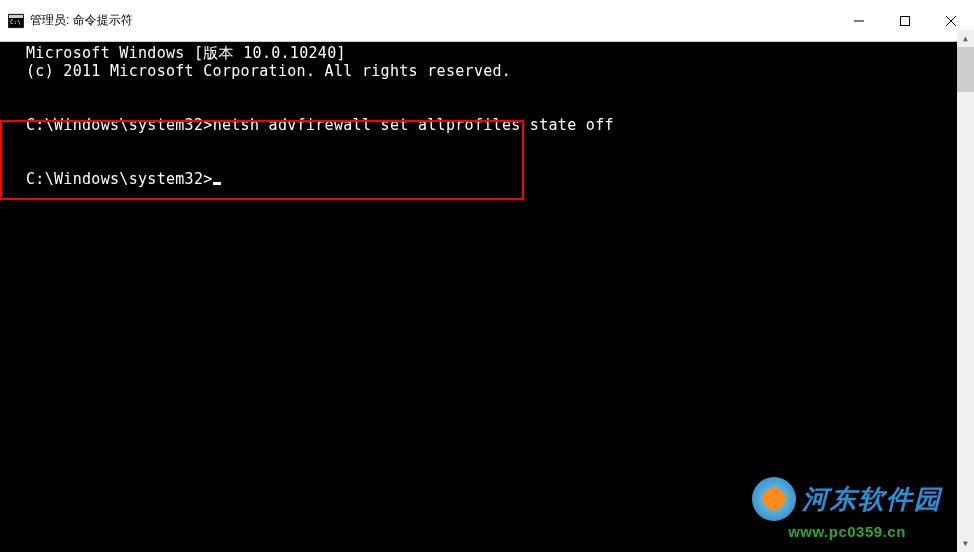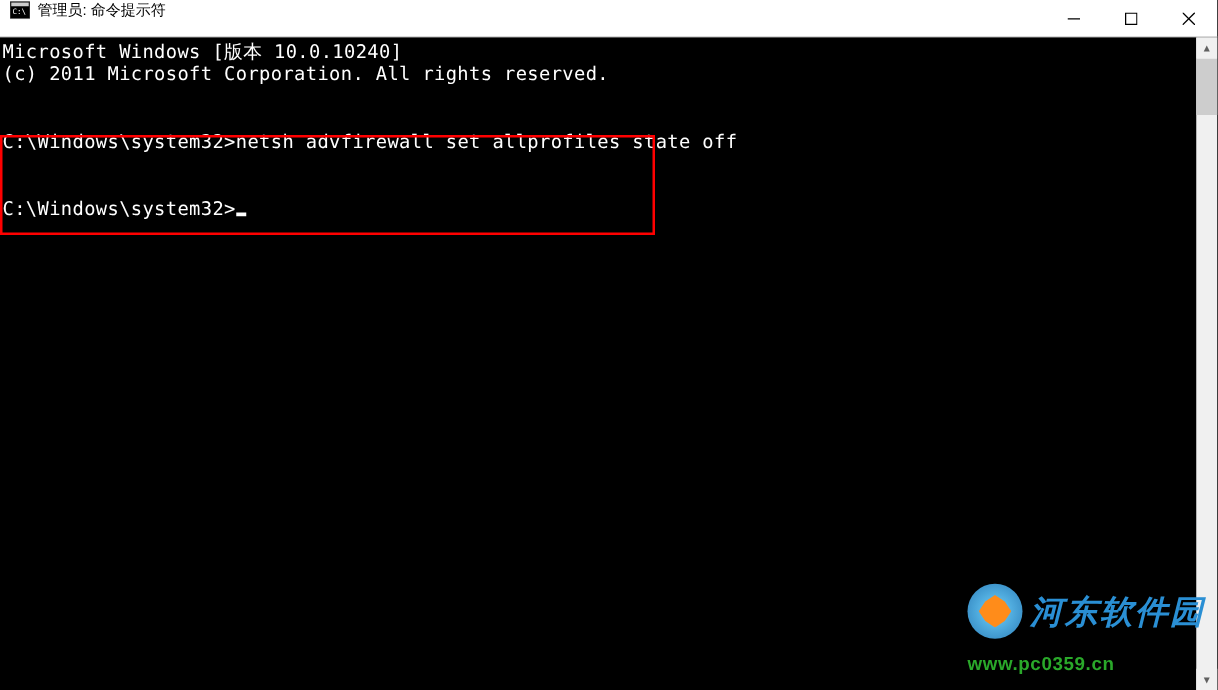--- a/index.html
+++ b/index.html
@@ -9,23 +9,24 @@
     }
     body {
       width: 974px;
       height: 552px;
       background: #000;
       font-family: "NSimSun", "SimSun", "Consolas", monospace;
       overflow: hidden;
       position: relative;
     }
     .titlebar {
-      height: 30px;
+      height: 42px;
       background: #fff;
       display: flex;
+      align-items: center;
       padding-left: 8px;
       border-bottom: 1px solid #ccc;
     }
     .titlebar-icon {
       width: 16px;
       height: 16px;
       margin-right: 6px;
       display: flex;
       align-items: center;
       justify-content: center;
@@ -59,20 +60,21 @@
       background: #000;
       padding: 2px 0 0 2px;
       color: #fff;
       font-size: 15px;
       line-height: 18px;
       letter-spacing: 0.3px;
     }
     .terminal-line {
       white-space: pre;
       font-family: "NSimSun", "SimSun", "Consolas", monospace;
+      margin-left: 24px;
     }
     .highlight-box {
       position: absolute;
       border: 2px solid #ff0000;
       top: 78px;
       left: 0px;
       width: 524px;
       height: 80px;
       pointer-events: none;
     }
@@ -106,23 +108,23 @@
       display: flex;
       align-items: center;
       justify-content: center;
       font-size: 8px;
       color: #606060;
     }
     .scrollbar-arrow.up { top: 0; }
     .scrollbar-arrow.down { bottom: 0; }
     .watermark {
       position: absolute;
-      right: 10px;
+      right: 32px;
       bottom: 12px;
-      text-align: left;
+      text-align: center;
       z-index: 10;
     }
     .watermark-logo {
       display: flex;
       align-items: center;
       justify-content: flex-end;
       gap: 6px;
     }
     .watermark-badge {
       width: 44px;
@@ -147,21 +149,21 @@
       font-weight: bold;
       color: #2a8fd4;
       font-style: italic;
       letter-spacing: 2px;
     }
     .watermark-url {
       font-family: Arial, sans-serif;
       font-size: 15px;
       font-weight: bold;
       color: #2aa82a;
-      margin-top: 12px;
+      margin-top: 2px;
       letter-spacing: 0.5px;
     }
     .spacer-line {
       height: 36px;
     }
   </style>
 </head>
 <body>
 
 <div class="titlebar">

